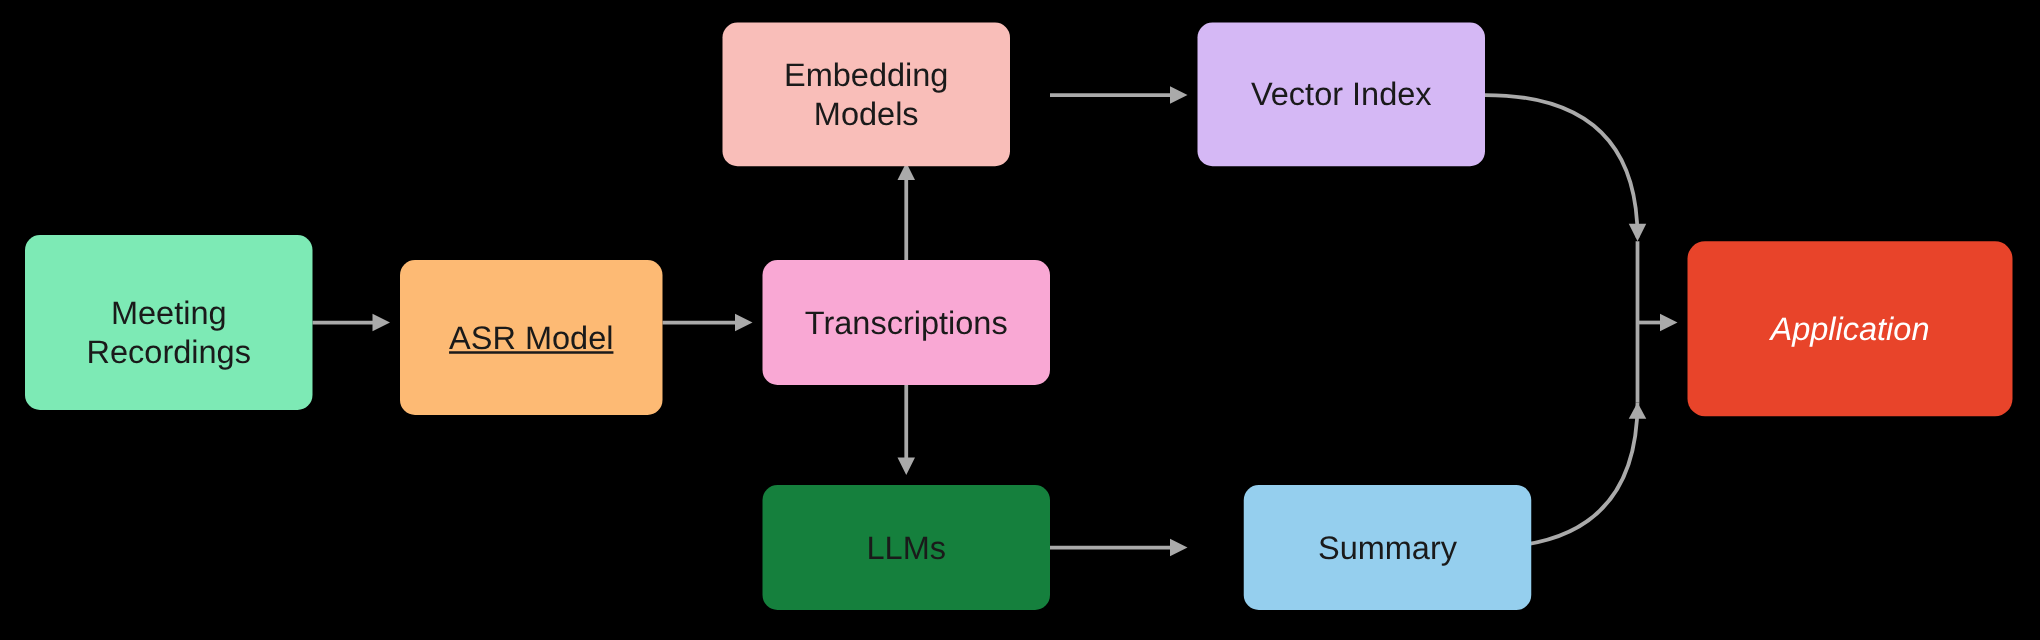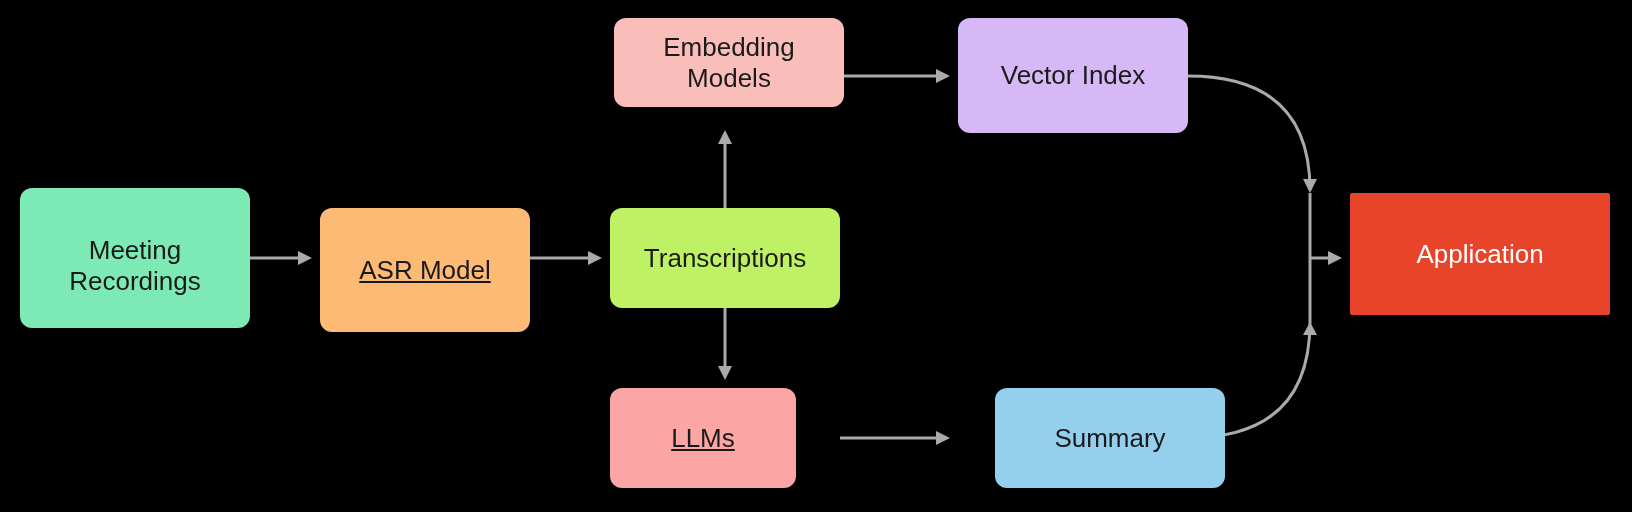--- a/index.html
+++ b/index.html
@@ -84,37 +84,37 @@
 
   <div class="node" style="left:20px;top:188px;width:230px;height:140px;background:#7DEAB5;">
     <span style="white-space:pre-line;margin-top:16px;">Meeting
 Recordings</span>
   </div>
 
   <div class="node" style="left:320px;top:208px;width:210px;height:124px;background:#fdba74;text-decoration:underline;">
     <span>ASR Model</span>
   </div>
 
-  <div class="node" style="left:610px;top:208px;width:230px;height:100px;background:#bef264;">
+  <div class="node" style="left:610px;top:208px;width:230px;height:100px;background:#f9a8d4;">
     <span>Transcriptions</span>
   </div>
 
-  <div class="node" style="left:614px;top:18px;width:230px;height:89px;background:#F9BEB9;">
+  <div class="node" style="left:578px;top:18px;width:230px;height:115px;background:#F9BEB9;">
     <span style="white-space:pre-line;">Embedding
 Models</span>
   </div>
 
   <div class="node" style="left:958px;top:18px;width:230px;height:115px;background:#D5B8F5;align-items:center;">
     <span>Vector Index</span>
   </div>
 
-  <div class="node" style="left:610px;top:388px;width:186px;height:100px;background:#fca5a5;text-decoration:underline;">
+  <div class="node" style="left:610px;top:388px;width:230px;height:100px;background:#15803d;">
     <span>LLMs</span>
   </div>
 
   <div class="node" style="left:995px;top:388px;width:230px;height:100px;background:#95CFEE;">
     <span>Summary</span>
   </div>
 
-  <div class="node" style="left:1350px;top:193px;width:260px;height:122px;background:#E8442A;color:#fff;border-radius:2px;">
+  <div class="node" style="left:1350px;top:193px;width:260px;height:140px;background:#E8442A;color:#fff;border-radius:14px;font-style:italic;">
     <span>Application</span>
   </div>
 </div>
 
 </body></html>

